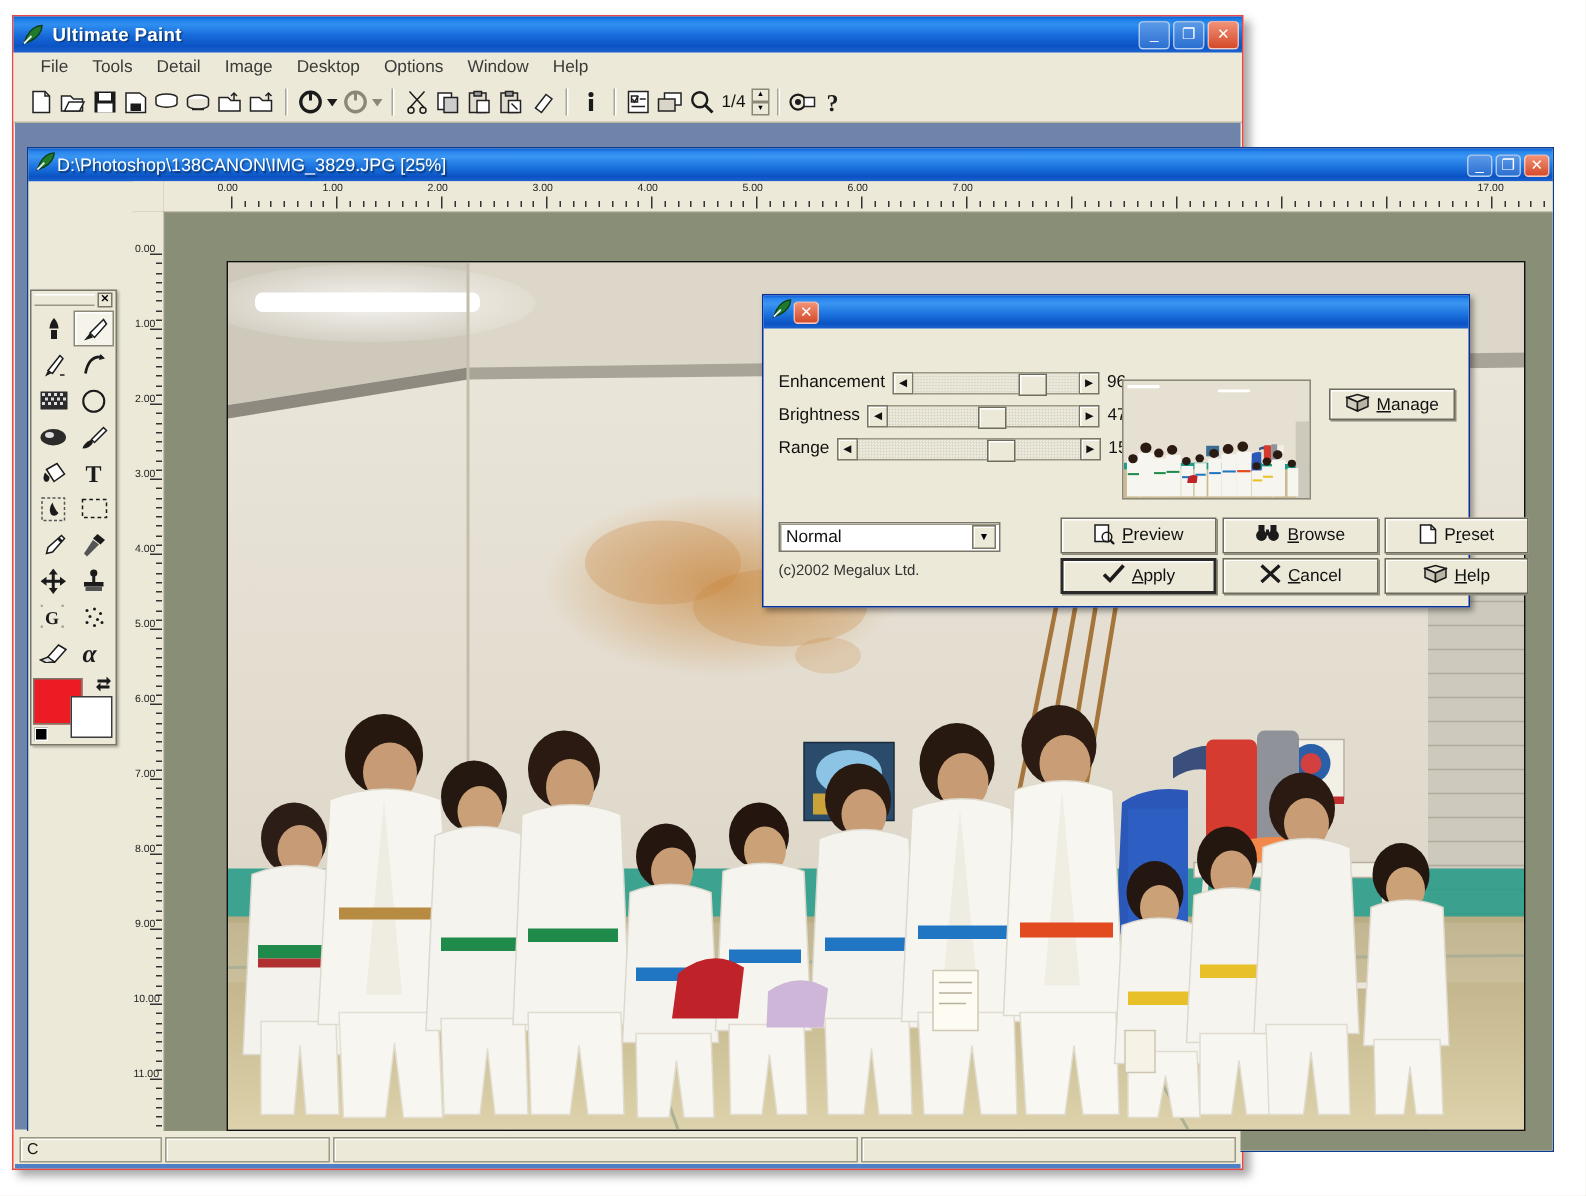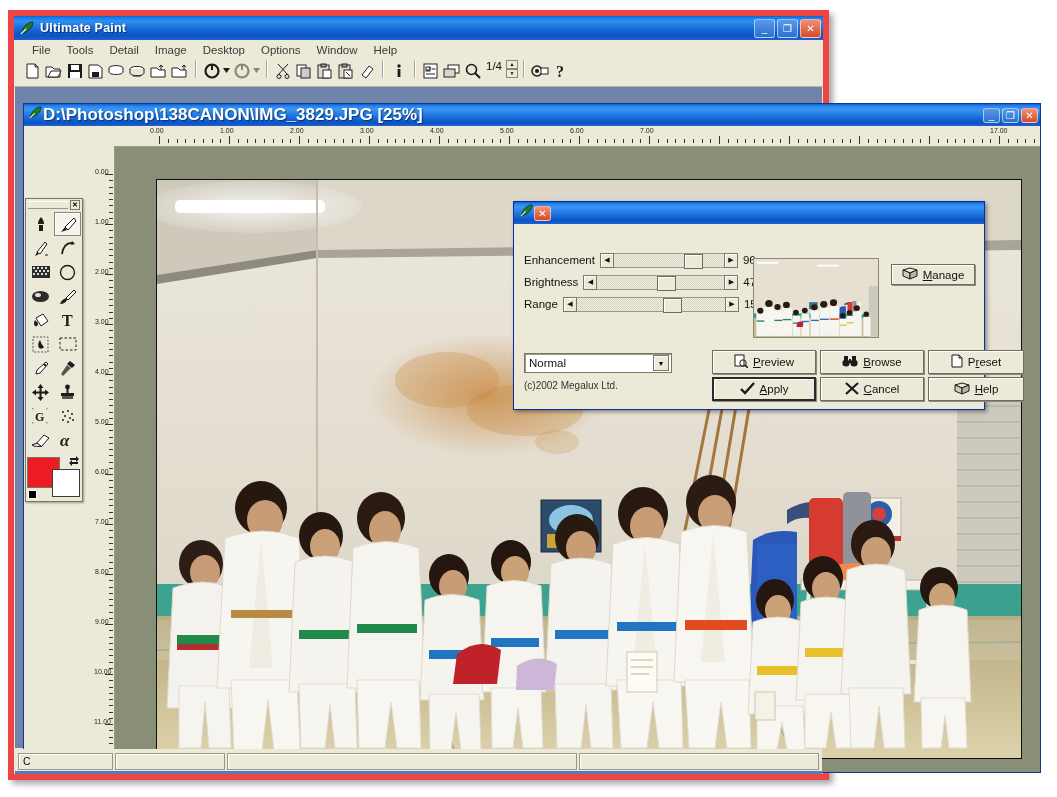--- a/index.html
+++ b/index.html
@@ -2,21 +2,21 @@
 <html><head>
 <meta charset="utf-8">
 <style>
   html,body{margin:0;padding:0;background:#ffffff;}
   body{width:1057px;height:797px;overflow:hidden;font-family:"Liberation Sans",sans-serif;-webkit-font-smoothing:none;}
 
   
   #app-window{
     position:absolute;left:8px;top:10px;width:821px;height:770px;
     background:#ece9d8;
-    border:6px solid #ef4444;
+    border:1px solid #ef4444;
     box-shadow:4px 4px 6px rgba(0,0,0,.35);
     box-sizing:border-box;
   }
   .xp-titlebar{
     height:24px;
     background:linear-gradient(to bottom,#0b5fd6 0%,#1c7ee8 8%,#2f8ff0 22%,#1669d9 55%,#0b53c4 82%,#1d63cf 100%);
     display:flex;align-items:center;padding:0 2px 0 4px;position:relative;
   }
   .xp-titlebar .tl-icon{width:18px;height:16px;margin-right:4px;display:flex;align-items:center;justify-content:center;}
   .xp-title-text{
@@ -38,21 +38,21 @@
 
   
   .menubar{
     height:20px;background:#ece9d8;display:flex;align-items:center;
     padding-left:10px;font-size:11.5px;color:#3a3a38;
   }
   .menubar .mi{padding:1px 8px;white-space:nowrap;}
 
   
   .toolbar{
-    height:26px;background:#ece9d8;display:flex;padding-left:8px;
+    height:26px;background:#ece9d8;display:flex;align-items:center;padding-left:8px;
     border-bottom:1px solid #b9b6a6;
   }
   .tb-ico{width:21px;height:21px;display:flex;align-items:center;justify-content:center;}
   .tb-sep{width:1px;height:18px;background:#aaa79a;margin:0 5px;box-shadow:1px 0 0 #fff;}
   .zoom-val{font-size:11.5px;color:#111;padding:0 3px;font-family:"Liberation Sans",sans-serif;}
   .spinner{display:flex;flex-direction:column;width:12px;height:18px;margin-left:1px;}
   .spinner div{flex:1;border:1px solid #8b8878;background:#ece9d8;display:flex;align-items:center;justify-content:center;font-size:5px;line-height:1;box-sizing:border-box;}
 
   
   .workspace{
@@ -63,21 +63,21 @@
   
   #doc-window{
     position:absolute;left:8px;top:16px;width:1018px;height:670px;
     background:#ece9d8;border:1px solid #0a3d91;box-sizing:border-box;
   }
   .doc-titlebar{
     height:22px;
     background:linear-gradient(to bottom,#0b5fd6 0%,#2a86ec 10%,#3a95f2 25%,#1a71dd 58%,#0b53c4 85%,#1d63cf 100%);
     display:flex;align-items:center;padding:0 2px 0 4px;
   }
-  .doc-title-text{color:#fff;font-size:17px;font-weight:bold;flex:1;text-shadow:1px 1px 1px rgba(0,0,0,.5);}
+  .doc-title-text{color:#fff;font-size:12px;font-weight:normal;flex:1;text-shadow:1px 1px 1px rgba(0,0,0,.5);}
 
   .doc-body{position:absolute;left:0;top:22px;right:0;bottom:0;background:#ece9d8;}
 
   
   .ruler-h{
     position:absolute;left:90px;top:0;right:0;height:20px;background:#ece9d8;
     border-bottom:1px solid #9b9886;overflow:hidden;
   }
   .ruler-v{
     position:absolute;left:70px;top:20px;width:20px;bottom:0;background:#ece9d8;

